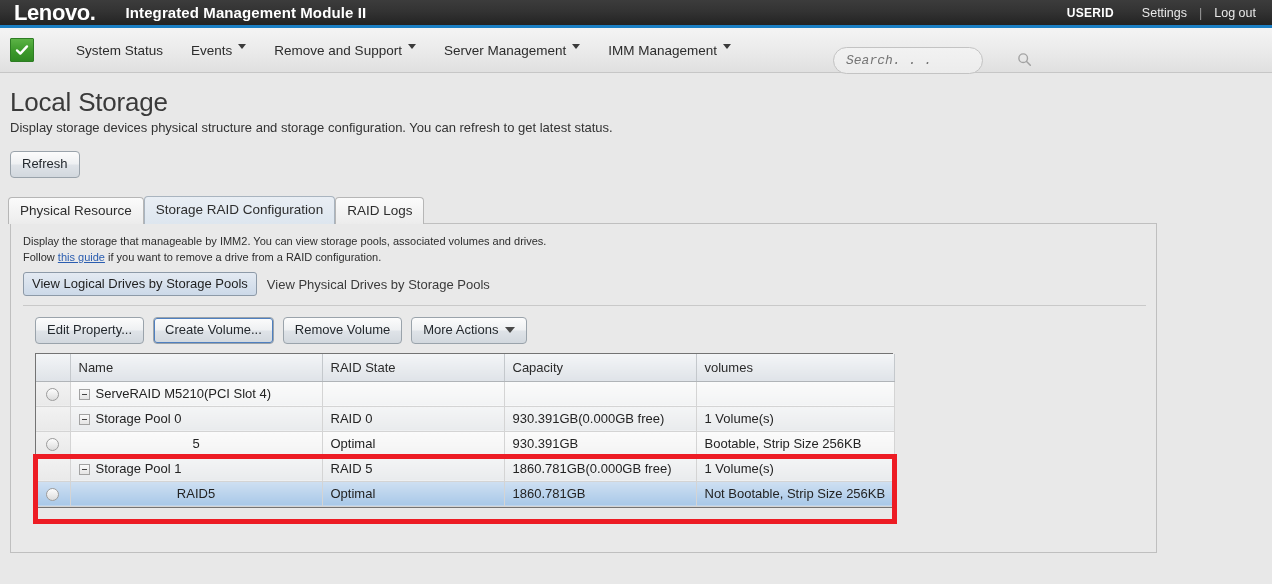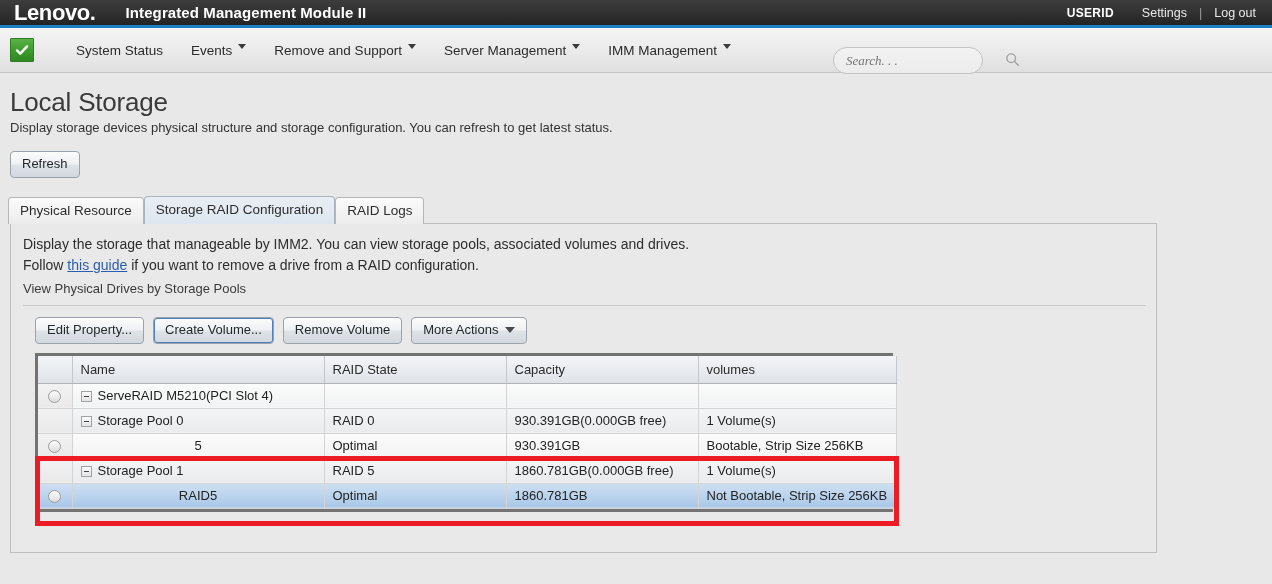--- a/index.html
+++ b/index.html
@@ -121,21 +121,21 @@
     border-radius: 14px;
     display: flex;
     align-items: center;
     padding: 0 10px;
   }
   .search-wrap input {
     border: none;
     background: transparent;
     outline: none;
     flex: 1;
-    font-family: Liberation Serif, serif;
+    font-family: Liberation Mono, monospace;
     font-style: italic;
     font-size: 13px;
     color: #8d8d8d;
   }
   .search-icon { flex-shrink: 0; opacity: .55; }
 
   
   .page {
     padding: 14px 0 0 10px;
     position: relative;
@@ -206,21 +206,21 @@
     border: 1px solid #bfbfbf;
     border-top: 1px solid #bfbfbf;
     background: #e9e9e9;
     margin-top: -1px;
     width: 1147px;
     min-height: 330px;
     padding: 10px 12px 0 12px;
     position: relative;
   }
   .panel-desc {
-    font-size: 14px;
+    font-size: 11px;
     color: #2d2d2d;
     line-height: 1.45;
     margin-bottom: 6px;
   }
   .panel-desc a {
     color: #2a5db0;
     text-decoration: underline;
     cursor: pointer;
   }
   .view-toggle {
@@ -261,21 +261,21 @@
     border-right: 5px solid transparent;
     border-top: 6px solid #4a4a4a;
     margin-left: 7px;
     position: relative; top: -1px;
   }
 
   
   .table-wrap {
     margin-left: 12px;
     width: 858px;
-    border: 3px solid #737373;
+    border: 1px solid #737373;
     background: #fff;
     position: relative;
   }
   table.grid {
     border-collapse: collapse;
     width: 100%;
     table-layout: fixed;
     font-size: 13px;
   }
   table.grid th {
@@ -423,20 +423,21 @@
   </div>
 
   
   <div class="panel">
     <div class="panel-desc">
       <span>Display the storage that manageable by IMM2. You can view storage pools, associated volumes and drives.</span><br>
       <span>Follow </span><a>this guide</a><span> if you want to remove a drive from a RAID configuration.</span>
     </div>
 
     <div class="view-toggle">
+      <div class="view-btn-active">View Logical Drives by Storage Pools</div>
       <div class="view-link">View Physical Drives by Storage Pools</div>
     </div>
 
     <hr class="panel-hr">
 
     <div class="action-bar">
       <button class="btn">Edit Property...</button>
       <button class="btn btn-focus">Create Volume...</button>
       <button class="btn">Remove Volume</button>
       <button class="btn"><span>More Actions</span><span class="more-actions-caret"></span></button>

